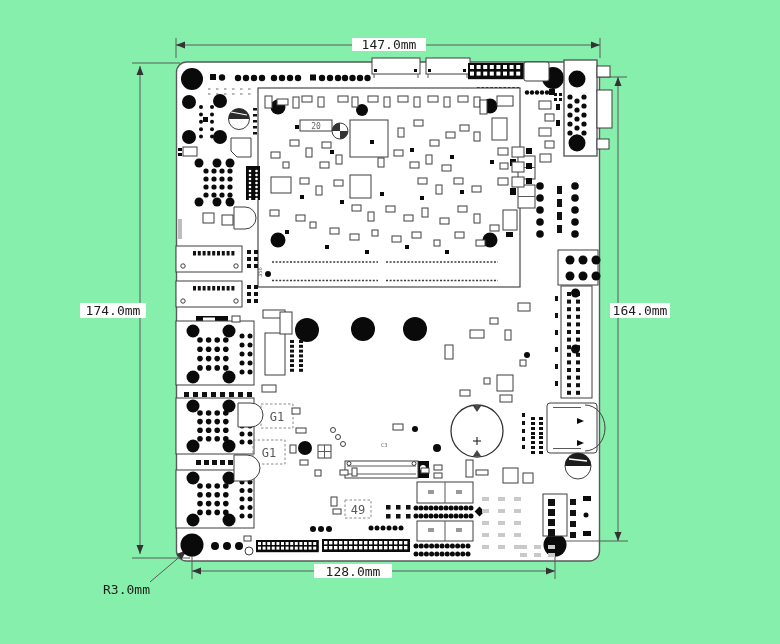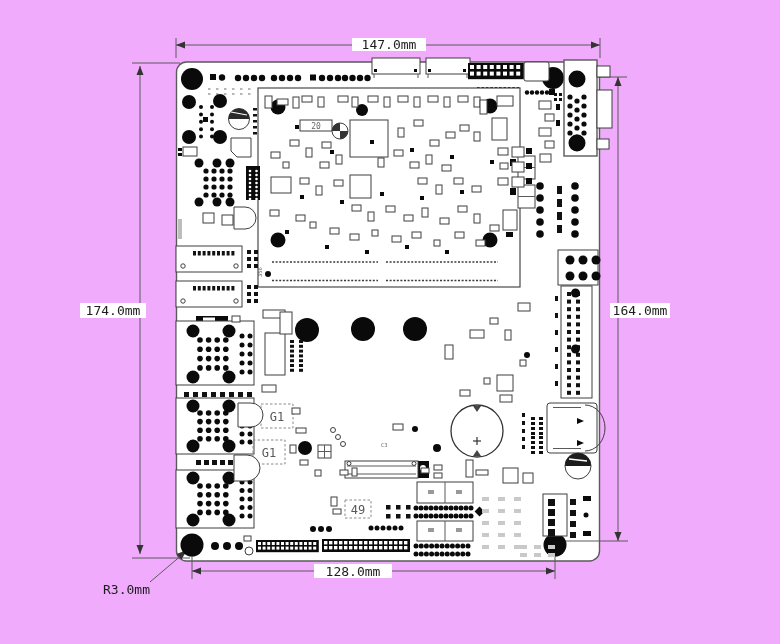--- a/index.html
+++ b/index.html
@@ -1,16 +1,16 @@
 <!DOCTYPE html>
 <html><head>
 <meta charset="utf-8">
 <style>
   html,body{margin:0;padding:0;background:#fff;}
-  .wrap{width:780px;height:644px;position:relative;background:#f0abfc;overflow:hidden;}
+  .wrap{width:780px;height:644px;position:relative;background:#86efac;overflow:hidden;}
   svg{display:block;}
   .dimline{stroke:#5a5a5a;stroke-width:1;fill:none;}
   .arrow{fill:#333;stroke:none;}
   .dimtxt{font-family:"DejaVu Sans Mono",monospace;font-size:13px;fill:#1d1d1d;}
   .o{fill:#ffffff;stroke:#3f3f3f;stroke-width:1;}
   .o2{fill:#ffffff;stroke:#5a5a5a;stroke-width:1.4;}
   .k{fill:#0a0a0a;stroke:none;}
   .lbl{font-family:"DejaVu Sans Mono",monospace;fill:#585858;}
   .tinylbl{font-family:"DejaVu Sans Mono",monospace;fill:#666;}
   .dashbox{fill:none;stroke:#8a8a8a;stroke-width:1;stroke-dasharray:2.5,2;}

